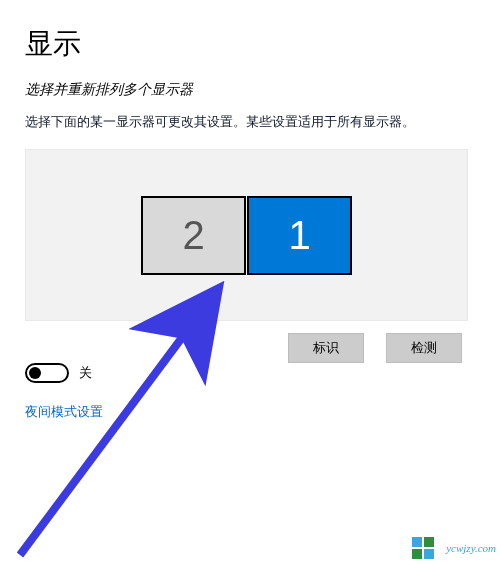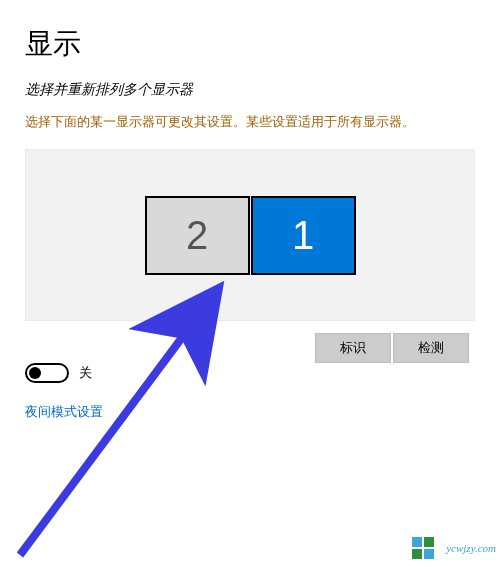--- a/index.html
+++ b/index.html
@@ -1,25 +1,25 @@
 <!DOCTYPE html>
 <html><head>
 <meta charset="utf-8">
 <style>
   html,body{margin:0;padding:0;width:500px;height:567px;background:#fff;font-family:"Microsoft YaHei","Segoe UI",Arial,sans-serif;color:#000;overflow:hidden;}
   .page{position:relative;width:500px;height:567px;}
-  .content{padding:25px 25px 0 25px;}
+  .content{padding:25px 32px 0 25px;}
   .title{font-size:28px;font-weight:400;margin:0;}
   .subtitle{font-size:14px;font-weight:400;margin:18px 0 14px 0;font-style:italic;}
-  .helptext{font-size:13px;margin:0 0 18px 0;color:#a16207;}
+  .helptext{font-size:13px;margin:0 0 18px 0;color:#0f172a;}
   .arrange{background:#f2f2f2;border:1px solid #e9e9e9;height:170px;display:flex;align-items:center;justify-content:center;}
   .monitor{display:flex;align-items:center;justify-content:center;font-size:40px;font-weight:300;border:2px solid #000;width:105px;height:79px;box-sizing:border-box;}
   .monitor.m2{background:#d9d9d9;color:#555;margin-right:1px;}
   .monitor.m1{background:#0078d7;color:#fff;border-color:#000;}
-  .below-bar{display:flex;justify-content:flex-end;padding:12px 6px 0 0;gap:2px;}
+  .below-bar{display:flex;justify-content:flex-end;padding:12px 6px 0 0;gap:22px;}
   .flat-btn{background:#ccc;border:1px solid #bdbdbd;padding:5px 24px;font-size:13px;cursor:pointer;}
   .section-h{font-size:18px;font-weight:400;margin:30px 0 12px 0;}
   .nm-label{font-size:13px;margin:0 0 6px 0;}
   .toggle-row{display:flex;align-items:center;gap:10px;}
   .toggle{position:relative;width:44px;height:20px;border:2px solid #000;border-radius:20px;background:#fff;cursor:pointer;box-sizing:border-box;}
   .toggle .knob{position:absolute;left:2px;top:2px;width:12px;height:12px;border-radius:50%;background:#000;}
   .toggle-text{font-size:13px;}
   .link{color:#0066cc;font-size:13px;margin-top:20px;display:inline-block;cursor:pointer;}
   
   .wm{position:absolute;right:4px;bottom:8px;display:flex;align-items:center;font-size:14px;color:#1677a6;font-style:italic;}

